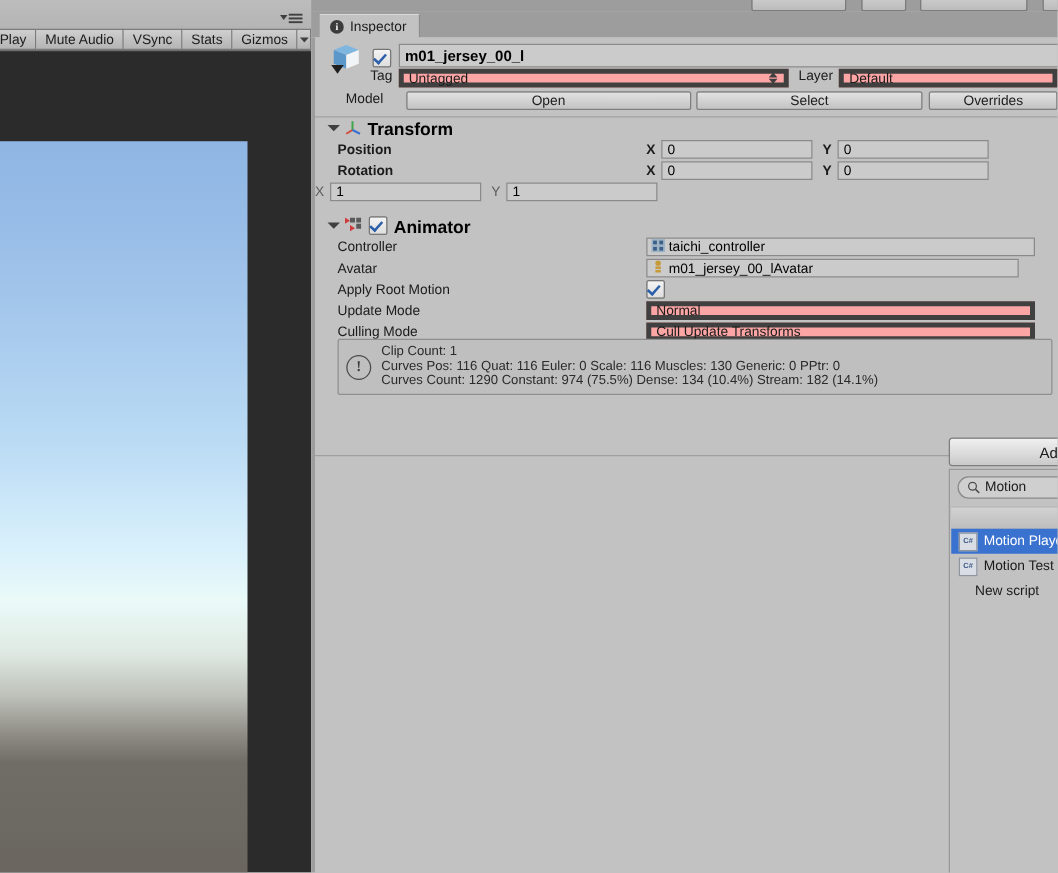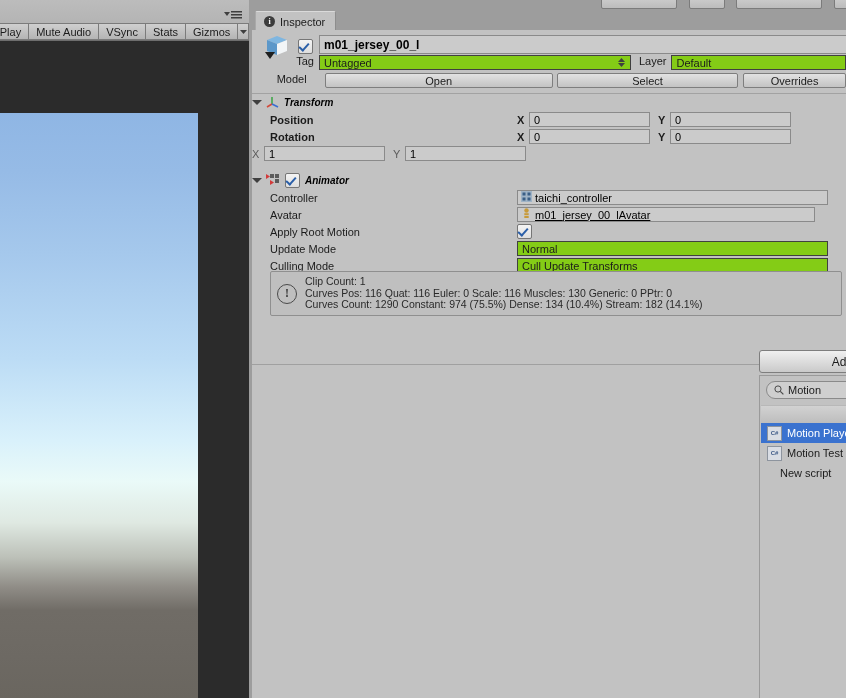--- a/index.html
+++ b/index.html
@@ -134,42 +134,42 @@
     position: absolute; left: 67px; top: 5px; width: 528px; height: 17px;
     background: #cbcbcb;
     border: 1px solid #8a8a8a;
     display: flex; align-items: center;
     padding-left: 4px;
     font-weight: bold; font-size: 12px;
   }
   .hdr-row { position: absolute; height: 16px; display: flex; align-items: flex-start; }
   .hdr-label { color: #1b1b1b; font-size: 11px; }
   .popup-box {
-    background: #84cc16; border: 1px solid #404040;
+    background: #fca5a5; border: 4px solid #404040;
     height: 15px; display: flex; align-items: center; justify-content: space-between;
     padding: 0 3px 0 4px; font-size: 11px; color: #1b1b1b;
     box-sizing: border-box;
   }
   .btn {
     background: linear-gradient(#e2e2e2, #c3c3c3);
     border: 1px solid #7e7e7e; border-radius: 2px;
     height: 15px; display: flex; align-items: center; justify-content: center;
     font-size: 11px; color: #1b1b1b; box-sizing: border-box;
   }
   .stepper {
     width: 11px; height: 13px; display: flex;
     flex-direction: column; align-items: center; justify-content: center;
     line-height: 5px; font-size: 7px; color: #3a3a3a;
   }
 
   
   .component-block { position: absolute; left: 3px; width: 594px; }
   .comp-header {
     height: 17px; display: flex; align-items: center; gap: 5px;
-    padding-left: 0; font-weight: bold; font-size: 10px; font-style: italic;
+    padding-left: 10px; font-weight: bold; font-size: 14px;
   }
   .foldout { width: 9px; height: 9px; position: relative; }
   .foldout::after {
     content: ""; position: absolute; left: 0; top: 2px;
     border-left: 5px solid transparent; border-right: 5px solid transparent;
     border-top: 5px solid #3f3f3f;
   }
   .prop-row {
     height: 17px; display: flex; align-items: center;
     font-size: 11px; position: relative;
@@ -428,21 +428,21 @@
                 <rect x="1.5" y="6.5" width="3" height="3" fill="#3b5f86"></rect>
                 <rect x="6.5" y="6.5" width="3" height="3" fill="#3b5f86"></rect>
               </svg>
             </span>
             <span>taichi_controller</span>
           </span>
         </div>
 
         <div class="prop-row">
           <span class="prop-label">Avatar</span>
-          <span class="obj-field" style="width:298px;text-decoration:underline;">
+          <span class="obj-field" style="width:298px;">
             <span>
               <svg width="11" height="11" viewBox="0 0 11 11">
                 <circle cx="5.5" cy="2.5" r="2.2" fill="#c79a3a"></circle>
                 <rect x="3.3" y="5.2" width="4.4" height="2" fill="#c79a3a"></rect>
                 <rect x="3.3" y="8" width="4.4" height="2" fill="#c79a3a"></rect>
               </svg>
             </span>
             <span>m01_jersey_00_lAvatar</span>
           </span>
         </div>

